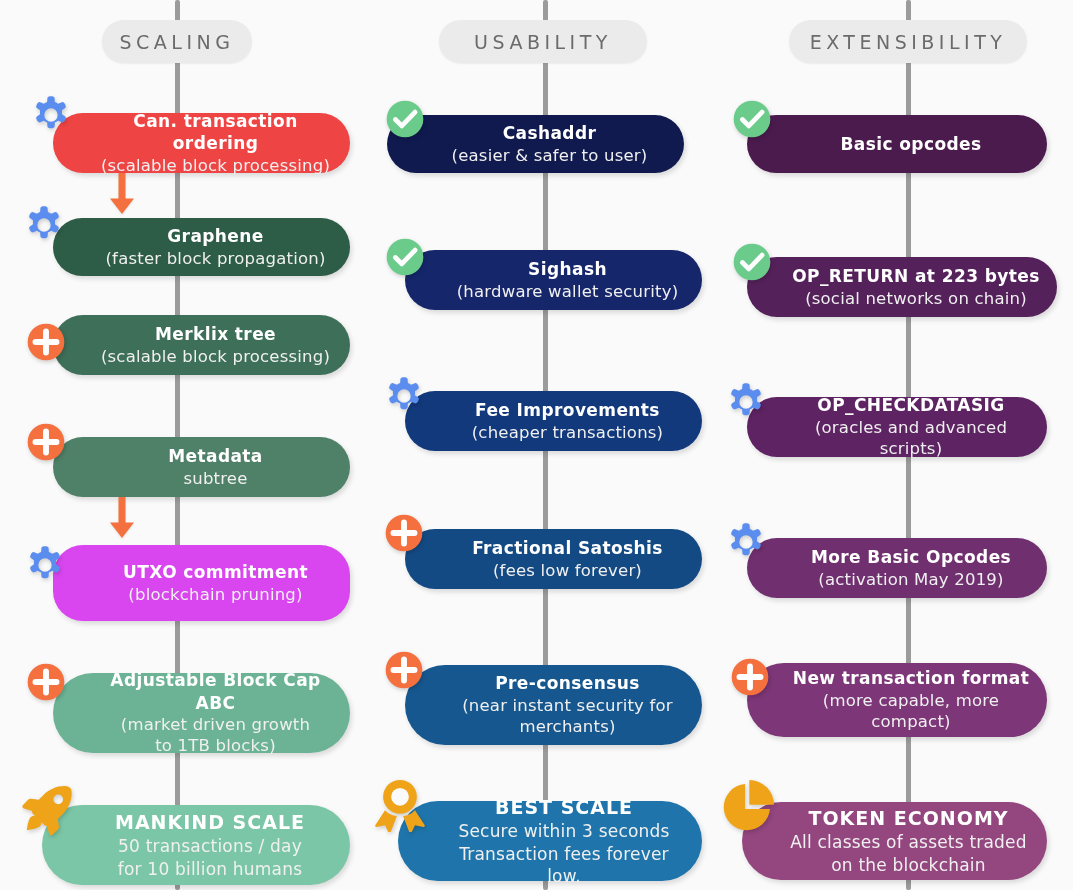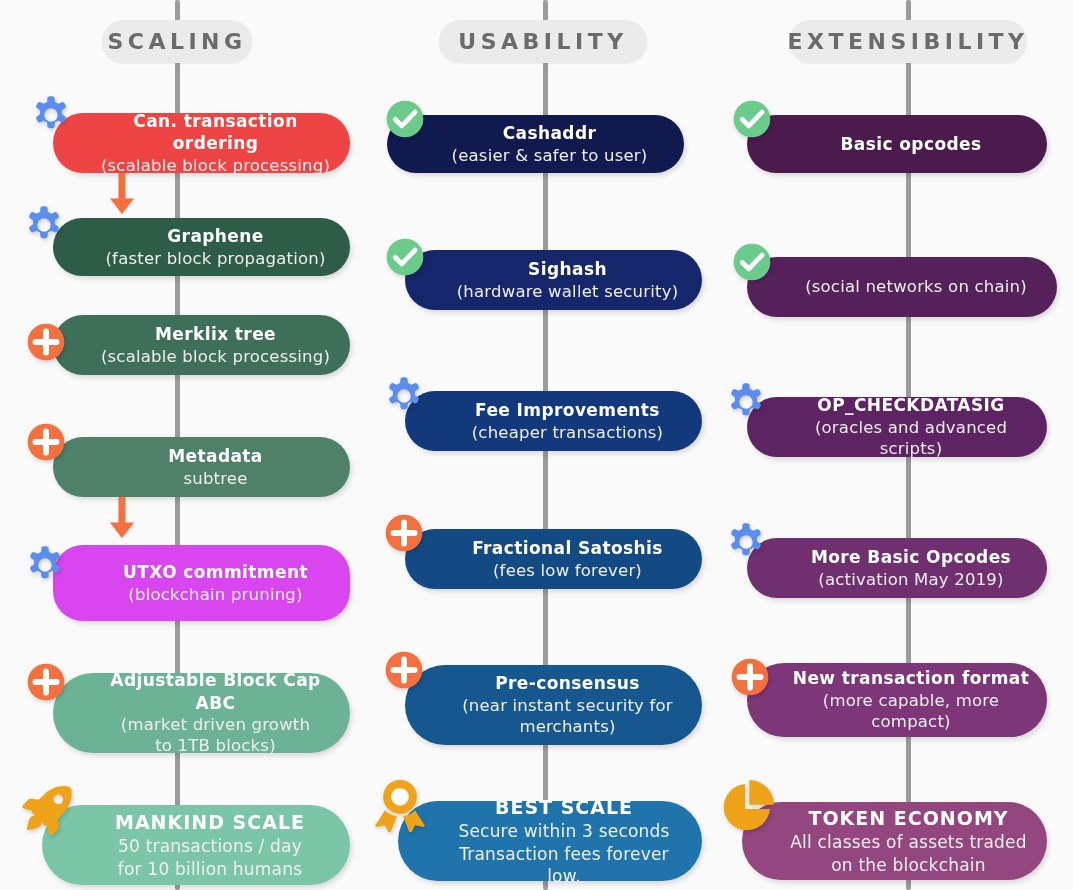--- a/index.html
+++ b/index.html
@@ -17,21 +17,21 @@
     background: #9b9b9b; border-radius: 2px;
   }
   .col-header {
     position: absolute; top: 20px; height: 43px;
     background: #ebebeb; border-radius: 22px;
     display: flex; align-items: center; justify-content: center;
     box-shadow: 0 1px 2px rgba(0,0,0,0.06);
     z-index: 4;
   }
   .col-header span {
-    font-size: 22px; font-weight: bold; letter-spacing: 4.5px;
+    font-size: 19px; font-weight: normal; letter-spacing: 4.5px;
     color: #6b6b6b;
   }
 
   .pill {
     position: absolute;
     border-radius: 32px;
     display: flex; flex-direction: column;
     align-items: center; justify-content: center;
     text-align: center;
     z-index: 3;
@@ -224,20 +224,21 @@
       <div class="pill" style="left: 747px; top: 115px; width: 300px; height: 58px; background: rgb(75, 27, 78); border-radius: 29px;">
         <div class="t1">Basic opcodes</div>
       </div>
       <div class="badge" style="left: 730px; top: 97px;">
         <svg viewBox="0 0 48 48">
           <circle cx="24" cy="24" r="20" fill="#6bcb8b"></circle>
           <path d="M13.5 24.5l7 7 14.5-15" stroke="#fff" stroke-width="5.2" fill="none" stroke-linecap="round" stroke-linejoin="round"></path>
         </svg>
       </div>
       <div class="pill" style="left: 747px; top: 257px; width: 310px; height: 60px; background: rgb(85, 33, 91); border-radius: 30px;">
+        <div class="t1">OP_RETURN at 223 bytes</div>
         <div class="t2">(social networks on chain)</div>
       </div>
       <div class="badge" style="left: 730px; top: 240px;">
         <svg viewBox="0 0 48 48">
           <circle cx="24" cy="24" r="20" fill="#6bcb8b"></circle>
           <path d="M13.5 24.5l7 7 14.5-15" stroke="#fff" stroke-width="5.2" fill="none" stroke-linecap="round" stroke-linejoin="round"></path>
         </svg>
       </div>
       <div class="pill" style="left: 747px; top: 397px; width: 300px; height: 60px; background: rgb(94, 35, 98); border-radius: 30px;">
         <div class="t1">OP_CHECKDATASIG</div>

